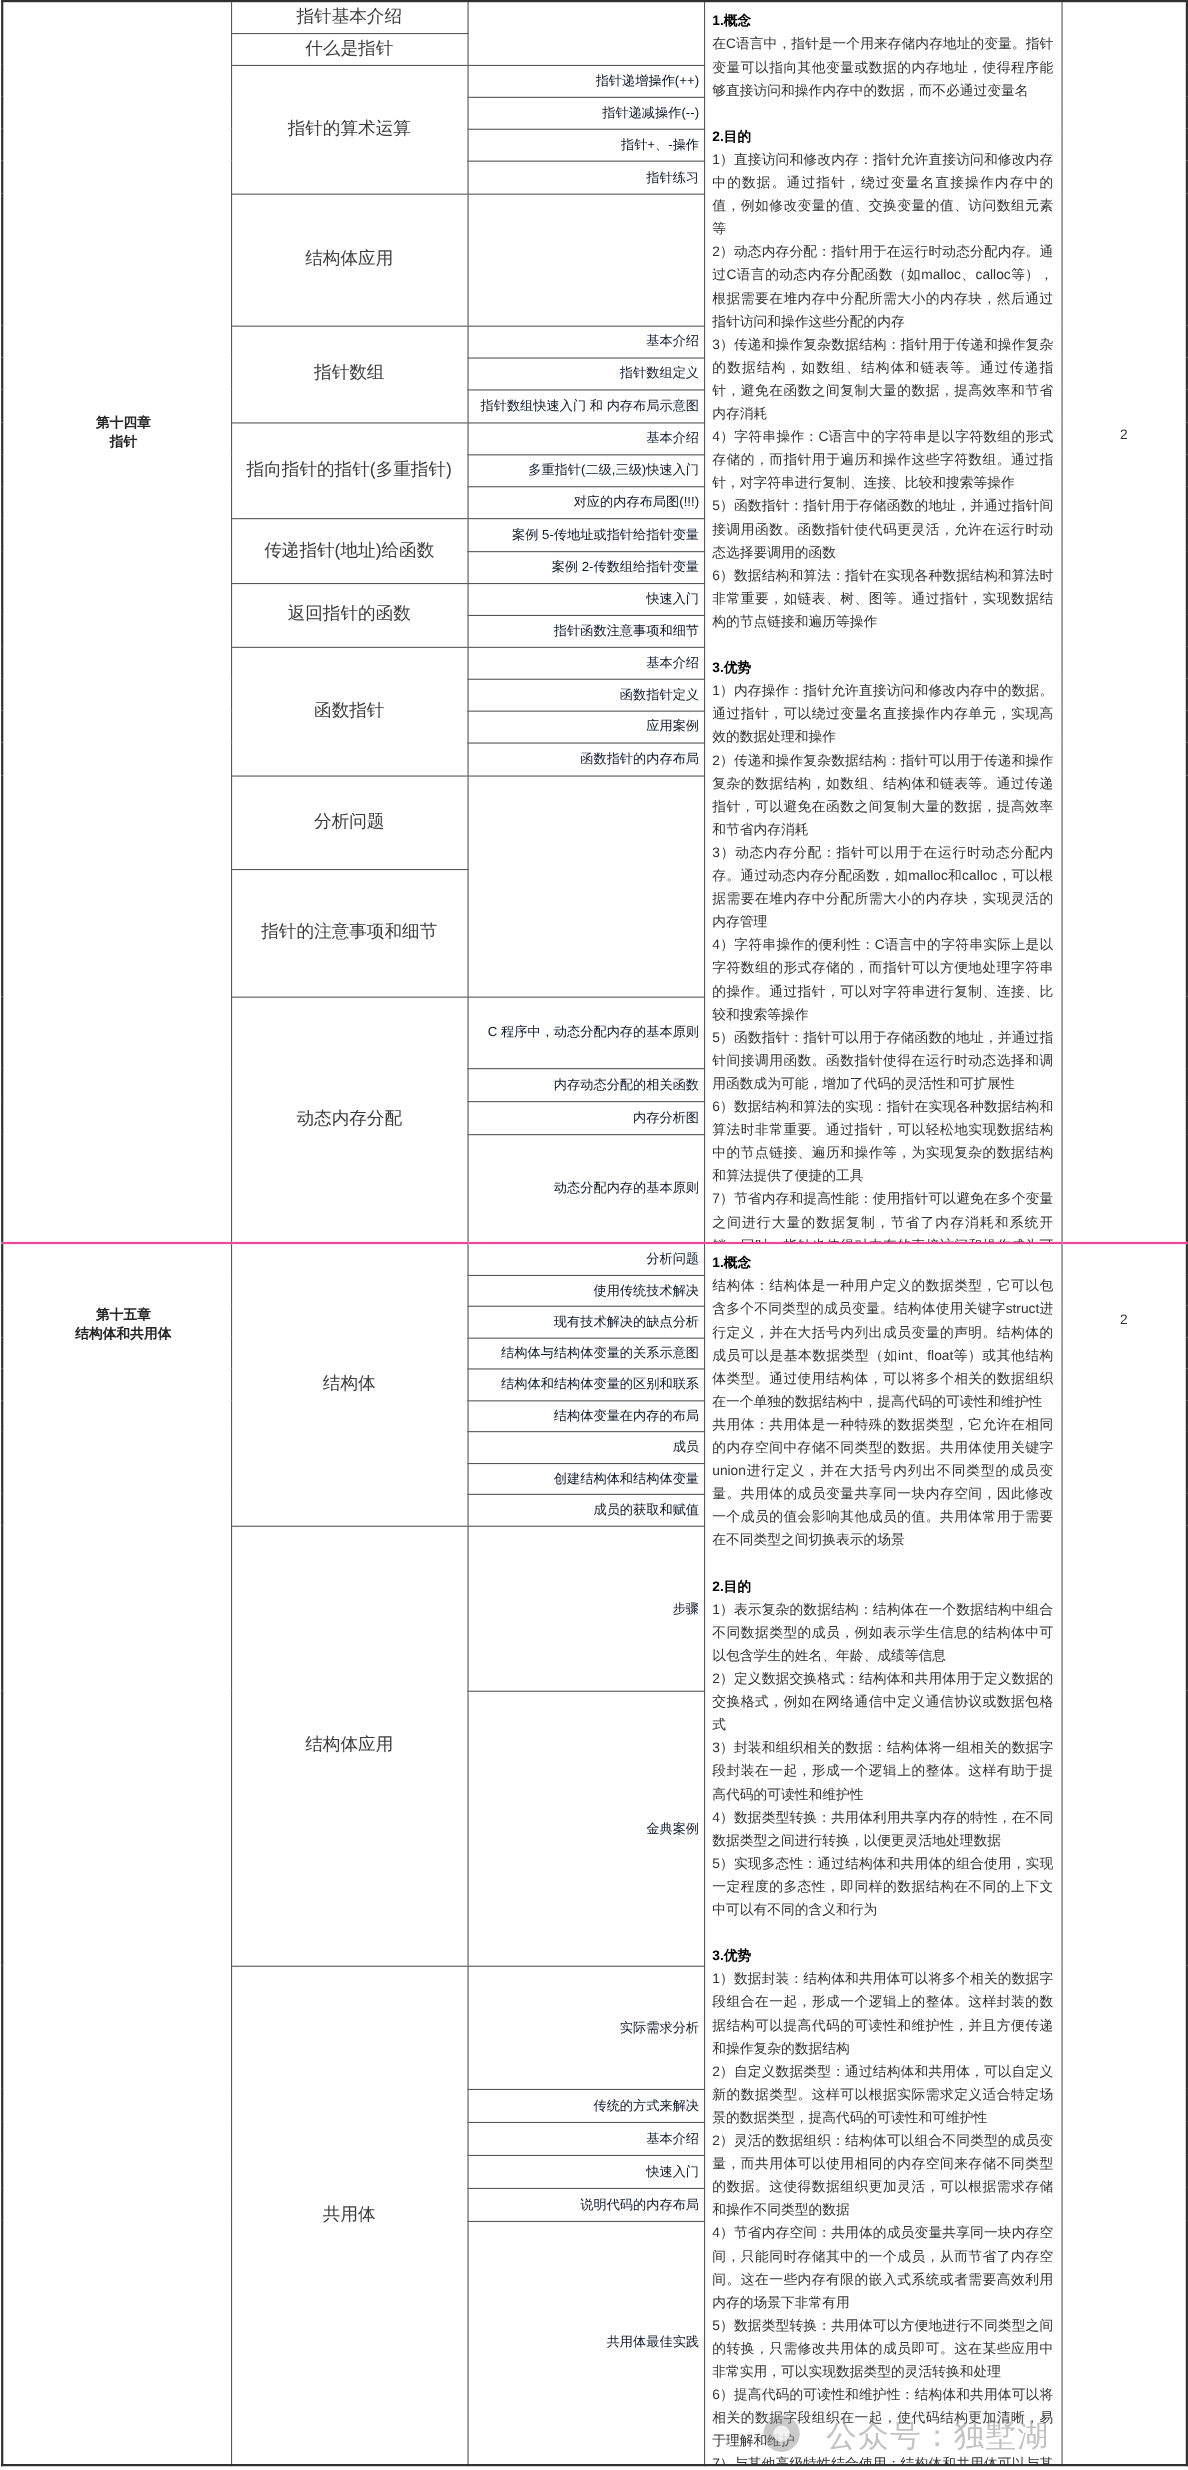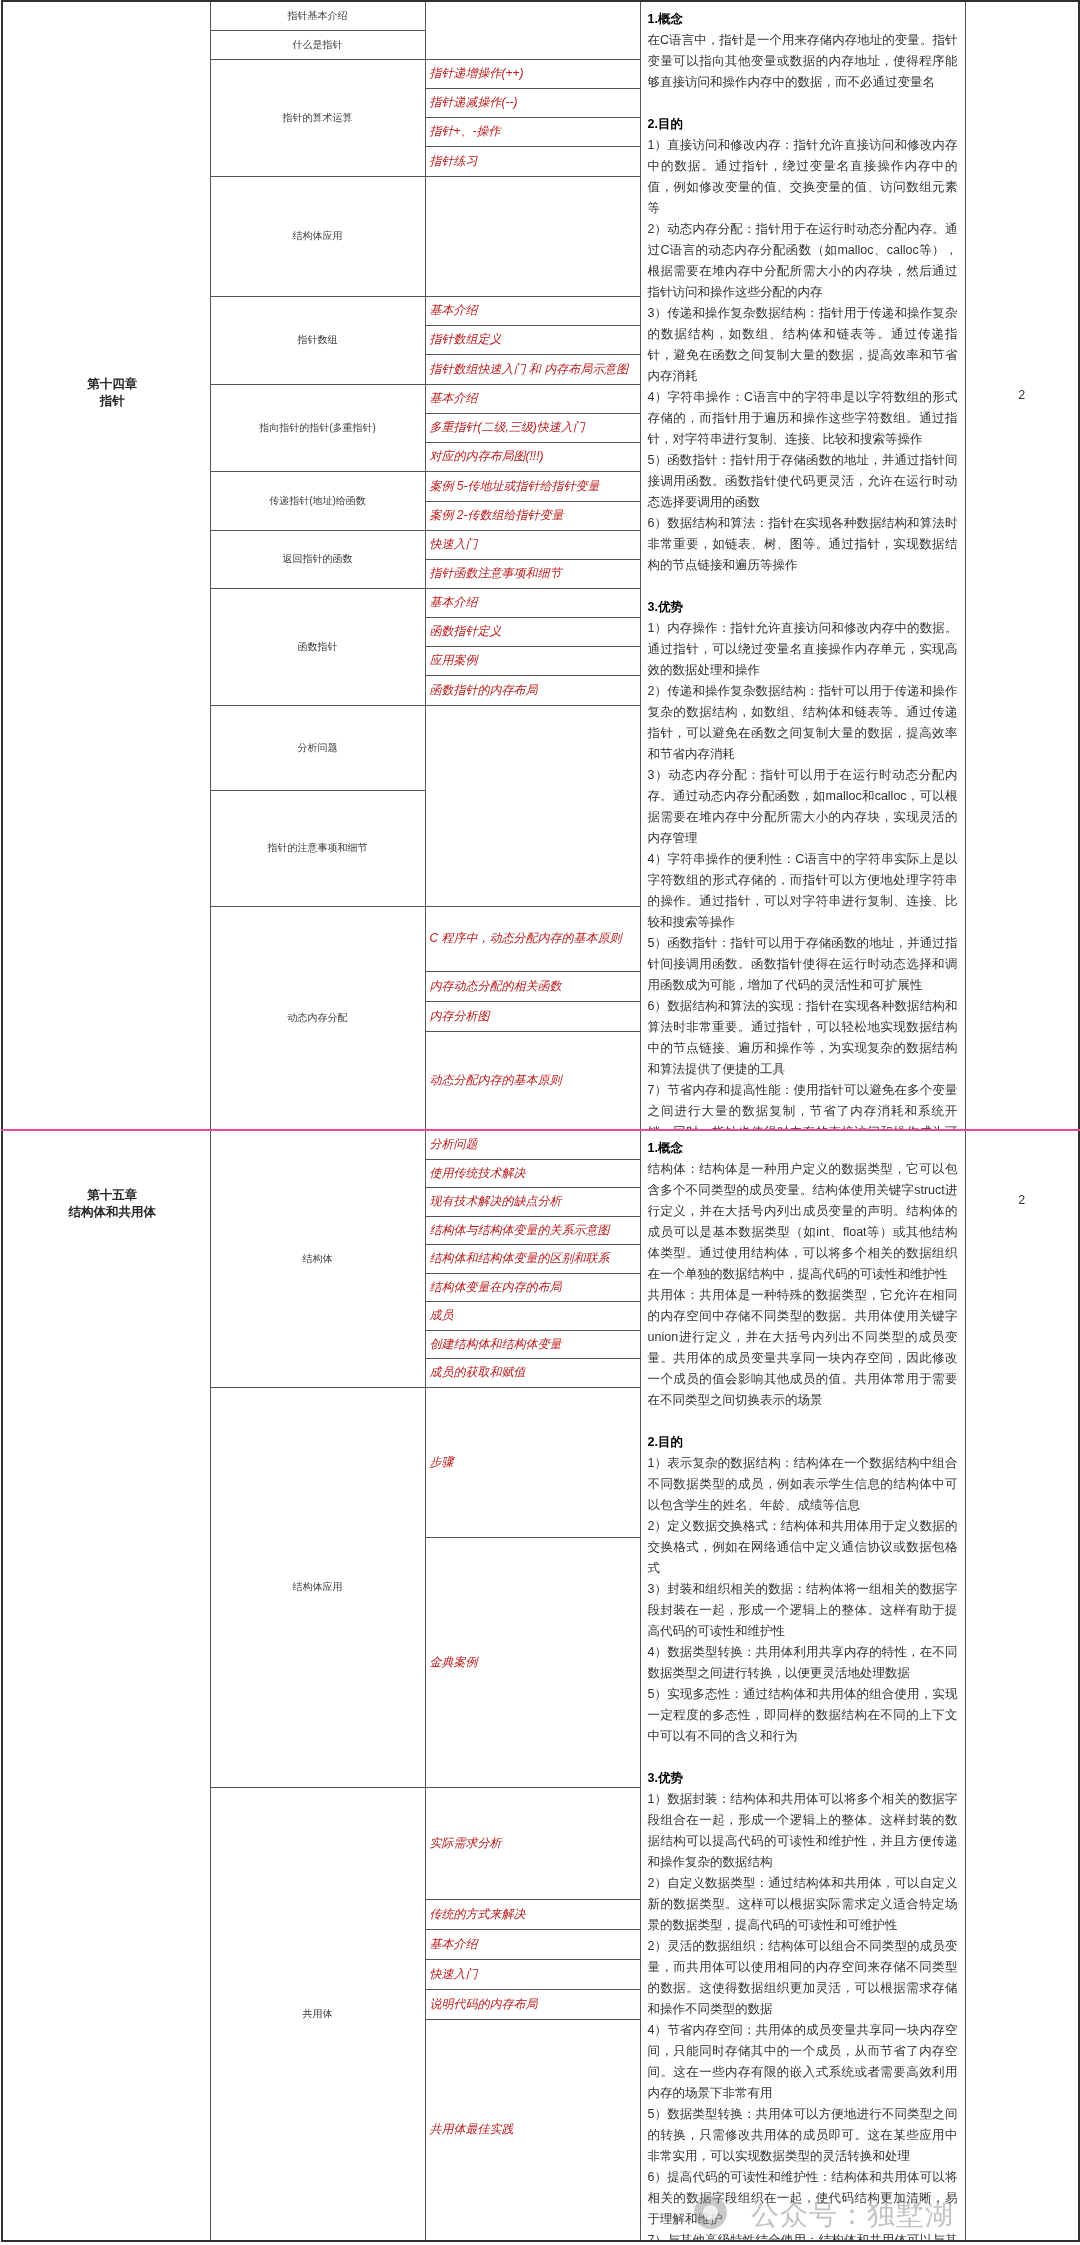--- a/index.html
+++ b/index.html
@@ -15,25 +15,25 @@
   td{border:1px solid #575757;padding:0;overflow:hidden;}
   tr.chapter-sep td{border-top:2px solid #ec4899;}
 
   .chapter-cell{vertical-align:top;text-align:center;padding-left:12px;}
   .chapter-cell .inner{font-weight:bold;font-size:12.5px;color:#262626;line-height:17px;}
   .chapter-cell.ch0 .inner{padding-top:374px;}
   .chapter-cell.ch1 .inner{padding-top:56px;}
 
   .section-cell{
     text-align:center;vertical-align:middle;
-    font-size:10px;color:#3c3c3c;padding:2px 5px;line-height:16px;
+    font-size:16px;color:#3c3c3c;padding:2px 5px;line-height:16px;
   }
   .leaf-cell{
-    text-align:left;vertical-align:middle;
-    font-size:12px;color:#b91c1c;padding:2px 4px;line-height:15px;font-style:italic;
+    text-align:right;vertical-align:middle;
+    font-size:12px;color:#0f172a;padding:2px 4px;line-height:15px;
   }
   .leaf-cell.empty{background:#ffffff;}
 
   .desc-cell{position:relative;vertical-align:top;}
   .desc-wrap{
     position:absolute;left:0;top:0;right:0;bottom:0;
     padding:7px 7px 3px 7px;overflow:hidden;
     font-size:12.5px;color:#333333;line-height:21px;text-align:justify;
   }
   .desc-line{min-height:0;}

